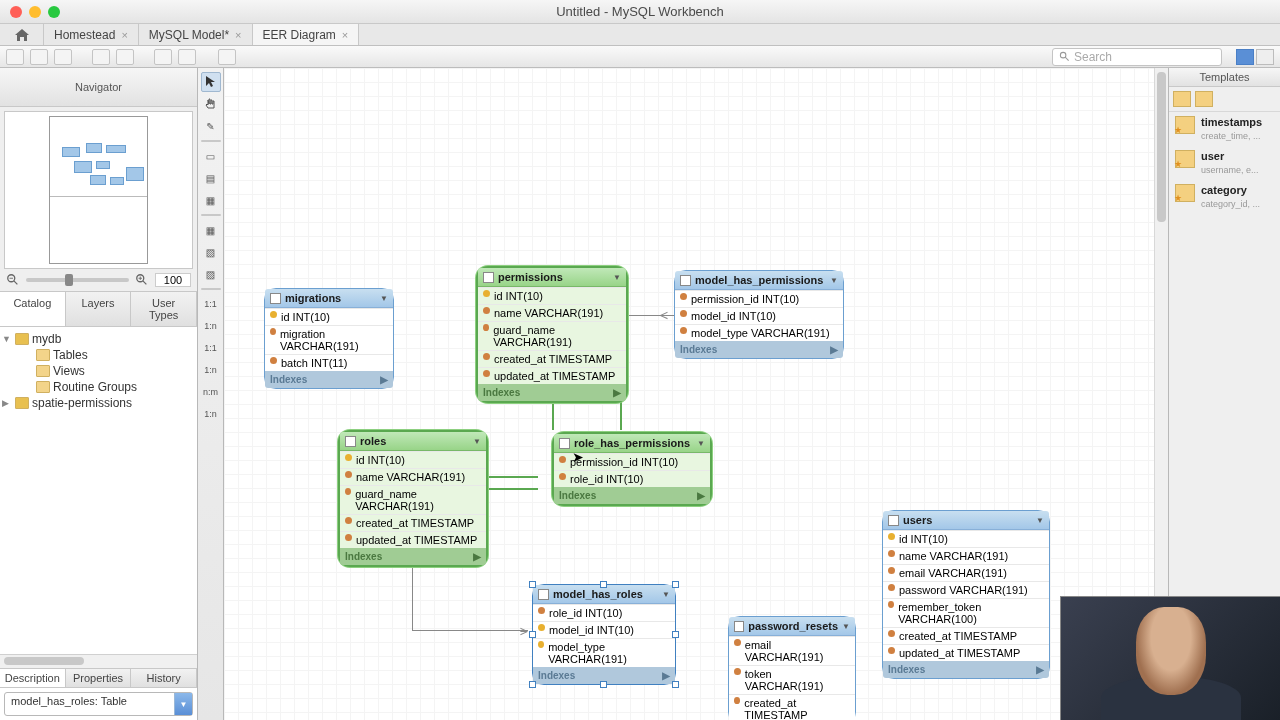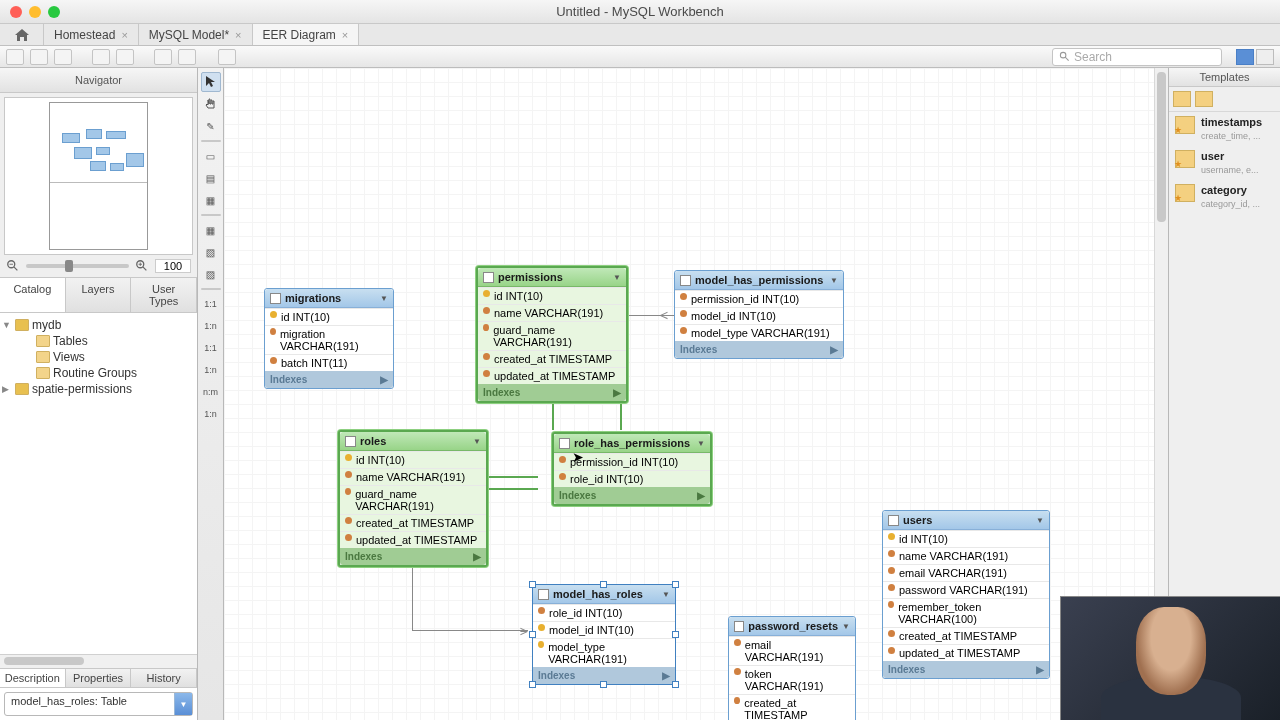--- a/index.html
+++ b/index.html
@@ -27,21 +27,21 @@
 .search svg { width: 11px; height: 11px; fill: #999; }
 .viewbtns { display: flex; gap: 2px; margin-left: 8px; }
 .viewbtns span { width: 18px; height: 16px; border: 1px solid #bcbcbc; background: #eee; }
 .viewbtns span.active { background: #5a8fd6; border-color: #4a7fc6; }
 
 
 .main { position: absolute; top: 68px; left: 0; right: 0; bottom: 0; display: flex; }
 
 
 .navigator { width: 198px; background: #efefef; border-right: 1px solid #b8b8b8; display: flex; flex-direction: column; }
-.nav-title { text-align: center; font-size: 11px; padding: 6px; background: linear-gradient(#f6f6f6,#e2e2e2); border-bottom: 1px solid #c8c8c8; color: #555; }
+.nav-title { text-align: center; font-size: 11px; padding: 13px; background: linear-gradient(#f6f6f6,#e2e2e2); border-bottom: 1px solid #c8c8c8; color: #555; }
 .overview { height: 158px; background: #fff; margin: 4px 4px 0 4px; border: 1px solid #c8c8c8; position: relative; }
 .ov-canvas { position: absolute; left: 44px; top: 4px; right: 44px; bottom: 4px; border: 1px solid #999; }
 .ov-canvas::before { content: ''; position: absolute; left: 0; right: 0; top: 54%; border-top: 1px solid #bbb; }
 .ov-box { position: absolute; background: #a3c7e8; border: 1px solid #6b9fd0; }
 .zoombar { display: flex; align-items: center; padding: 4px 6px; gap: 6px; }
 .zoombar .slider { flex: 1; height: 4px; background: #c8c8c8; position: relative; border-radius: 2px; }
 .zoombar .slider::after { content: ''; position: absolute; left: 38%; top: -4px; width: 8px; height: 12px; background: #888; border-radius: 2px; }
 .zoombar .mag { width: 14px; height: 14px; }
 .zoombar input { width: 36px; font-size: 11px; border: 1px solid #ccc; text-align: center; }
 
@@ -72,21 +72,21 @@
 .ptool.sel { background: #d0e0f0; border-color: #a0b8d0; }
 .ptool.sep { height: 1px; width: 20px; background: #c8c8c8; margin: 2px 0; }
 .ptool .txt { font-size: 9px; line-height: 9px; }
 
 
 .canvas { flex: 1; background: #fff; position: relative; background-image: linear-gradient(#f4f4f4 1px, transparent 1px), linear-gradient(90deg, #f4f4f4 1px, transparent 1px); background-size: 14px 14px; overflow: hidden; }
 .canvas .vsb { position: absolute; right: 0; top: 0; width: 14px; bottom: 0; background: #f0f0f0; border-left: 1px solid #d8d8d8; }
 .canvas .vsb::after { content: ''; position: absolute; top: 4px; left: 2px; right: 2px; height: 150px; background: #c8c8c8; border-radius: 4px; }
 
 
-.entity { position: absolute; background: #fff; border-radius: 3px; font-size: 11px; }
+.entity { position: absolute; background: #fff; border-radius: 12px; font-size: 11px; }
 .entity .hdr { display: flex; align-items: center; padding: 3px 5px; border-radius: 3px 3px 0 0; gap: 4px; }
 .entity .hdr .ticon { width: 11px; height: 11px; background: #fff; border: 1px solid #888; }
 .entity .hdr b { flex: 1; font-weight: bold; color: #1a1a1a; }
 .entity .hdr .dd { color: #555; font-size: 8px; }
 .entity .cols { background: #fff; }
 .entity .col { display: flex; align-items: flex-start; padding: 2px 5px; gap: 4px; border-top: 1px solid #e8e8e8; }
 .entity .col .dot { width: 7px; height: 7px; border-radius: 50%; background: #d08040; }
 .entity .col .dot.key { background: #e8b030; }
 .entity .idx { padding: 3px 5px; font-size: 10px; font-weight: bold; border-radius: 0 0 3px 3px; display: flex; justify-content: space-between; align-items: center; }
 .entity .idx .arw { font-size: 10px; }

